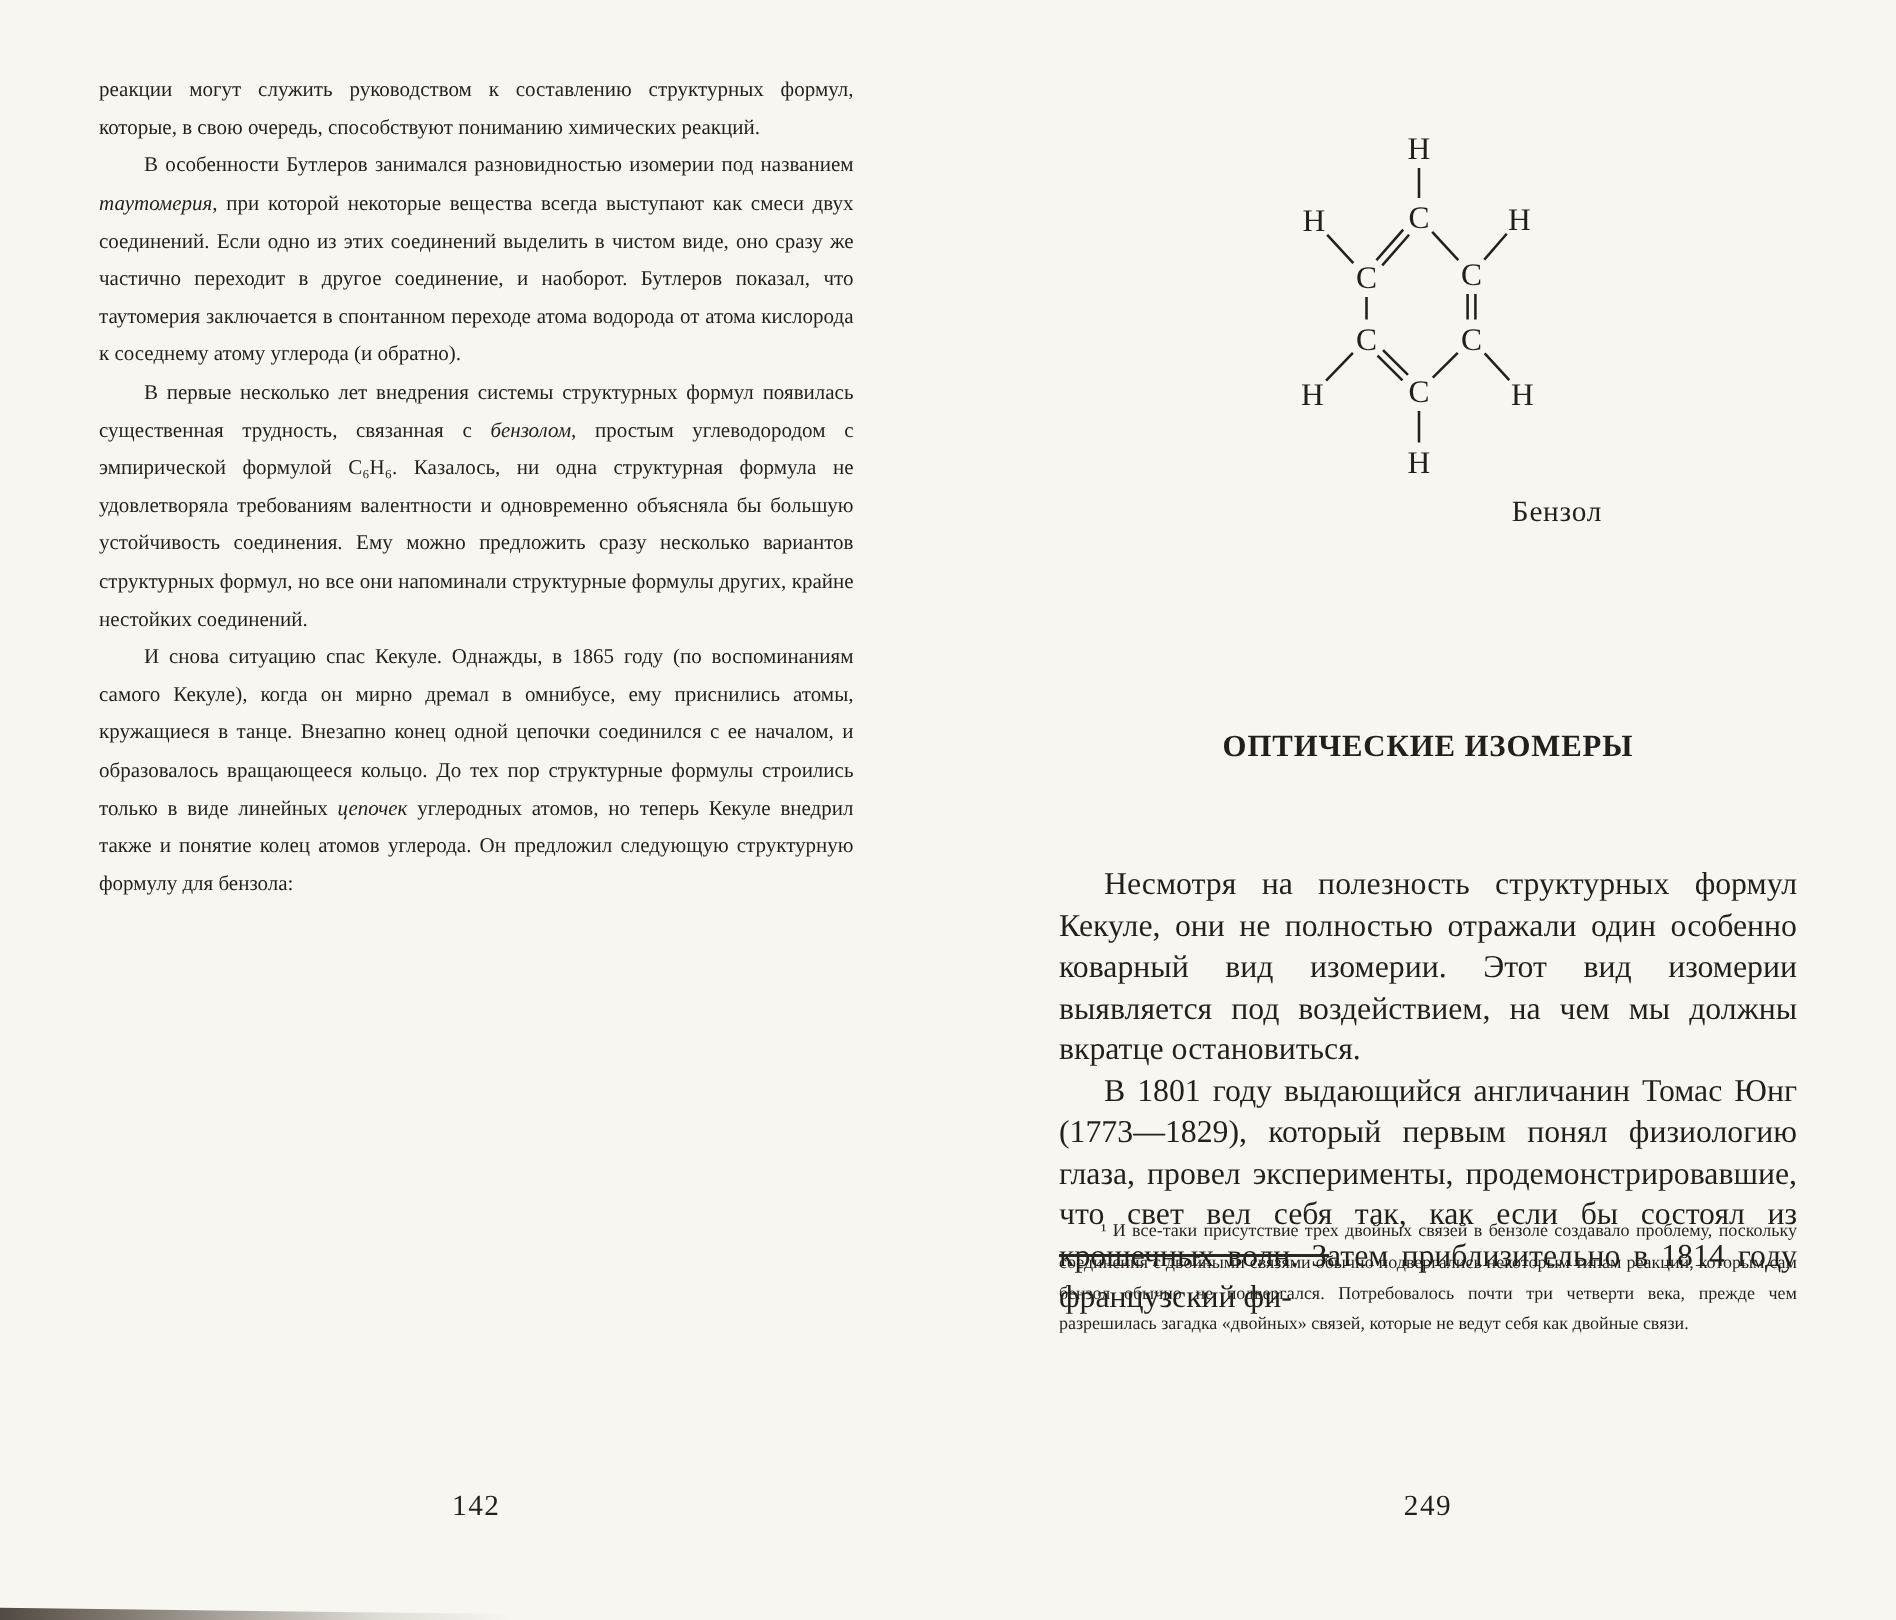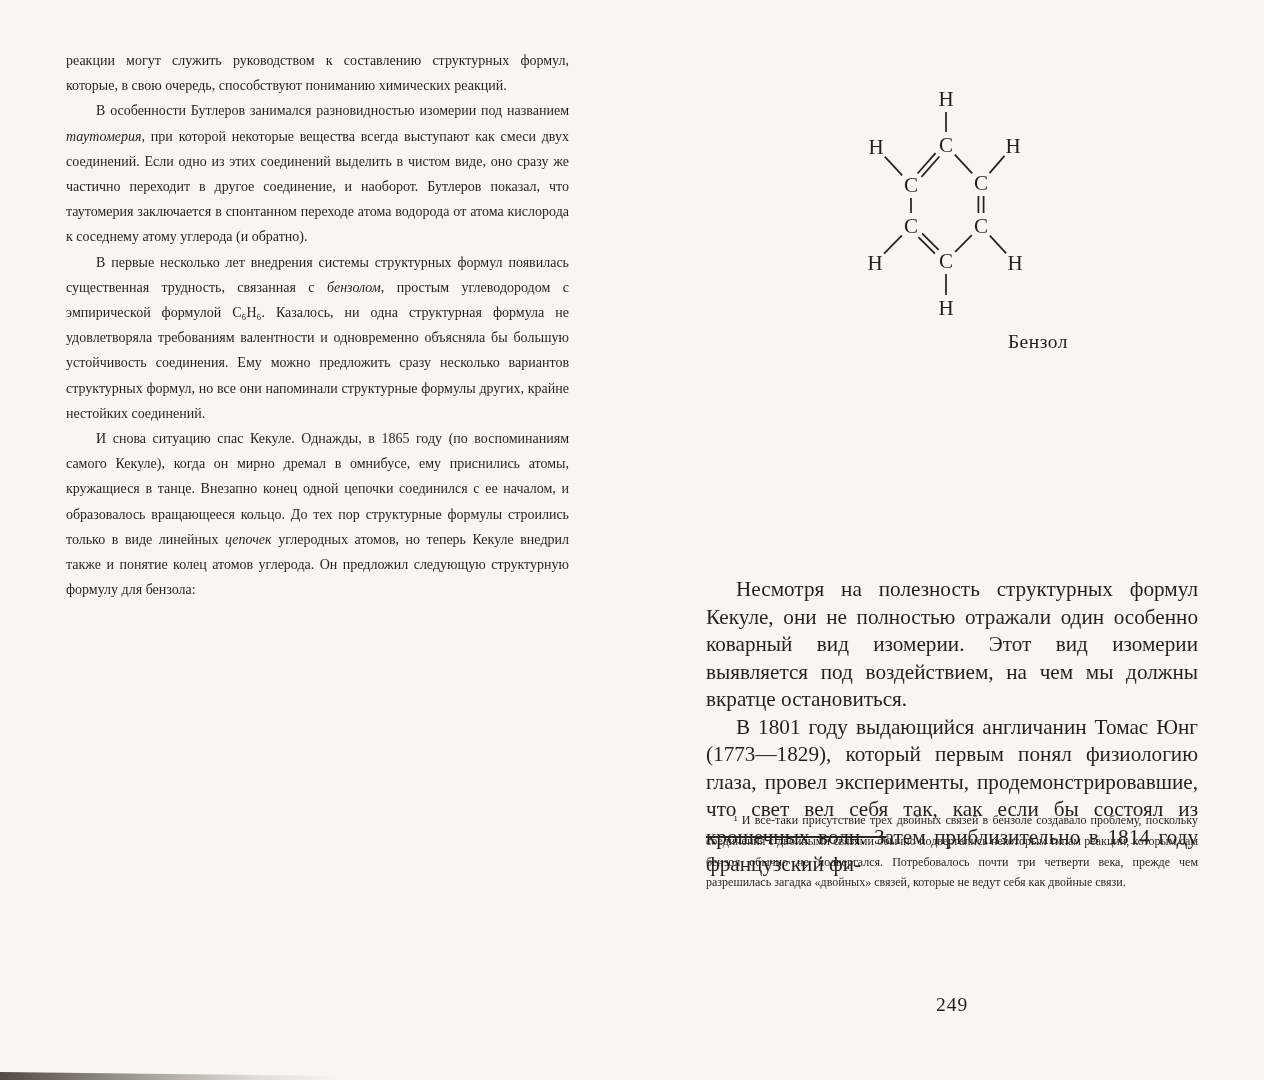--- a/index.html
+++ b/index.html
@@ -78,20 +78,21 @@
 
 <div class="scan">
 
   <div class="page page-left">
     <div class="body-text" id="left-col">
         <p><span>реакции могут служить руководством к составлению структурных формул, которые, в свою очередь, способствуют пониманию химических реакций.</span></p>
         <p class="indent"><span>В особенности Бутлеров занимался разновидностью изомерии под названием </span><i>таутомерия</i><span>, при которой некоторые вещества всегда выступают как смеси двух соединений. Если одно из этих соединений выделить в чистом виде, оно сразу же частично переходит в другое соединение, и наоборот. Бутлеров показал, что таутомерия заключается в спонтанном переходе атома водорода от атома кислорода к соседнему атому углерода (и обратно).</span></p>
         <p class="indent"><span>В первые несколько лет внедрения системы структурных формул появилась существенная трудность, связанная с </span><i>бензолом</i><span>, простым углеводородом с эмпирической формулой С₆Н₆. Казалось, ни одна структурная формула не удовлетворяла требованиям валентности и одновременно объясняла бы большую устойчивость соединения. Ему можно предложить сразу несколько вариантов структурных формул, но все они напоминали структурные формулы других, крайне нестойких соединений.</span></p>
         <p class="indent"><span>И снова ситуацию спас Кекуле. Однажды, в 1865 году (по воспоминаниям самого Кекуле), когда он мирно дремал в омнибусе, ему приснились атомы, кружащиеся в танце. Внезапно конец одной цепочки соединился с ее началом, и образовалось вращающееся кольцо. До тех пор структурные формулы строились только в виде линейных </span><i>цепочек</i><span> углеродных атомов, но теперь Кекуле внедрил также и понятие колец атомов углерода. Он предложил следующую структурную формулу для бензола:</span></p>
       </div>
+    <div class="pageno">142</div>
   </div>
 
   <div class="page page-right">
 
     <figure class="benzene">
       <svg id="benzene-svg" viewBox="0 0 244 238">
           <line x1="122" y1="28" x2="122" y2="48" stroke="#241f1c" stroke-width="1.7"></line>
           <line x1="115.39613950394715" y1="72.49560901164756" x2="97.51725930852862" y2="92.92861494926873" stroke="#241f1c" stroke-width="1.7"></line>
           <line x1="111.48274069147138" y1="69.07138505073127" x2="93.60386049605285" y2="89.50439098835244" stroke="#241f1c" stroke-width="1.7"></line>
           <line x1="130.80718481177328" y1="70.56208636706813" x2="148.19281518822672" y2="89.43791363293187" stroke="#241f1c" stroke-width="1.7"></line>
@@ -116,20 +117,21 @@
           <text x="157" y="142" text-anchor="middle" dominant-baseline="central" class="atom">C</text>
           <text x="122" y="177" text-anchor="middle" dominant-baseline="central" class="atom">C</text>
           <text x="51" y="179" text-anchor="middle" dominant-baseline="central" class="atom">H</text>
           <text x="191" y="179" text-anchor="middle" dominant-baseline="central" class="atom">H</text>
           <text x="122" y="224" text-anchor="middle" dominant-baseline="central" class="atom">H</text>
         </svg>
       <figcaption>Бензол</figcaption>
     </figure>
 
 
+    <h2 class="section">ОПТИЧЕСКИЕ ИЗОМЕРЫ</h2>
 
     <div class="body-text" id="right-body">
         <p class="indent"><span>Несмотря на полезность структурных формул Кекуле, они не полностью отражали один особенно коварный вид изомерии. Этот вид изомерии выявляется под воздействием, на чем мы должны вкратце остановиться.</span></p>
         <p class="indent"><span>В 1801 году выдающийся англичанин Томас Юнг (1773—1829), который первым понял физиологию глаза, провел эксперименты, продемонстрировавшие, что свет вел себя так, как если бы состоял из крошечных волн. Затем приблизительно в 1814 году французский фи-</span></p>
       </div>
 
     <div class="fn-rule"></div>
     <div id="footnote">
         <p class="indent"><span>¹ И все-таки присутствие трех двойных связей в бензоле создавало проблему, поскольку соединения с двойными связями обычно подвергались некоторым типам реакций, которым сам бензол обычно не подвергался. Потребовалось почти три четверти века, прежде чем разрешилась загадка «двойных» связей, которые не ведут себя как двойные связи.</span></p>
       </div>

